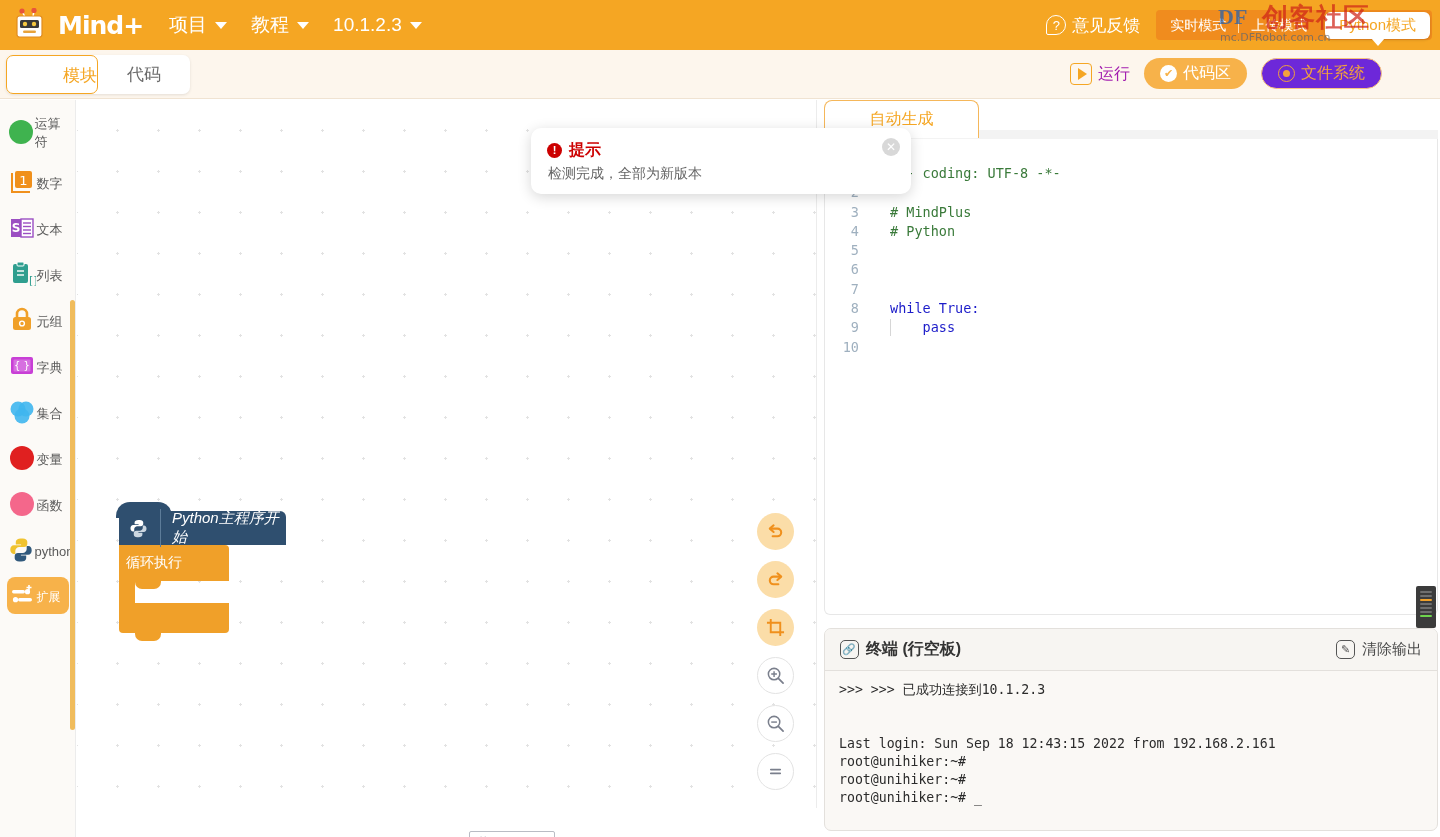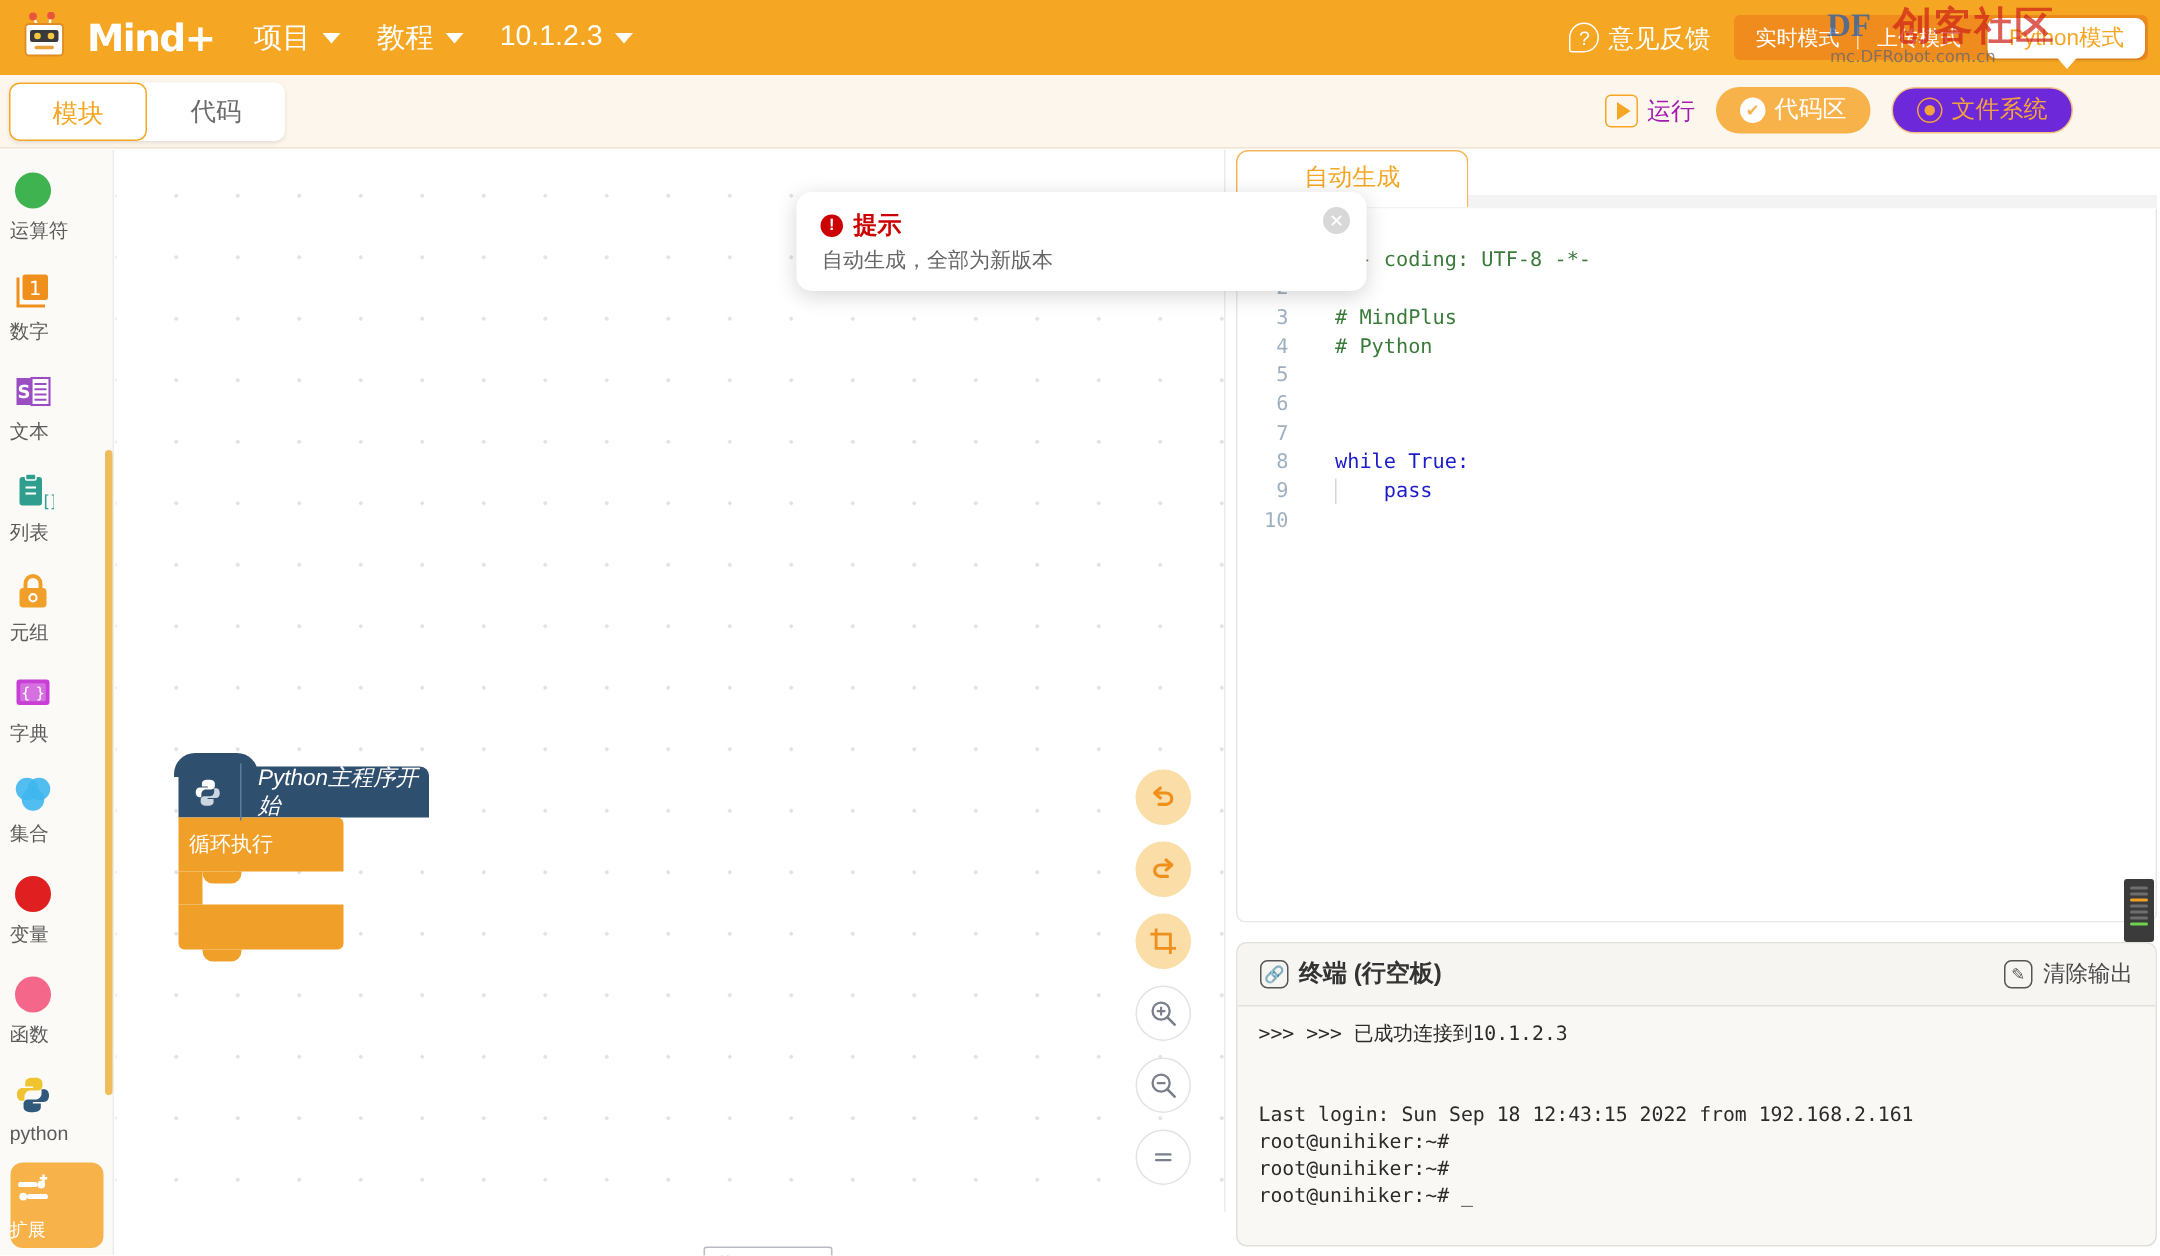--- a/index.html
+++ b/index.html
@@ -53,42 +53,42 @@
   .wm-url { position: absolute; left: 10px; top: 31px; color: #5c6670; font-size: 11px;
             font-family: "DejaVu Sans", sans-serif; }
 
   
   .toolbar { position: absolute; left: 0; top: 50px; width: 1440px; height: 49px;
              background: #fdf6ed; border-bottom: 1px solid #f0e3d2; }
   .tabgroup { position: absolute; left: 6px; top: 5px; display: flex;
               background: #ffffff; border-radius: 7px; box-shadow: 0 1px 3px rgba(0,0,0,.10); }
   .tabbtn { width: 92px; height: 39px; line-height: 39px; text-align: center;
             font-size: 17px; color: #6b6b6b; border-radius: 7px; cursor: pointer; }
-  .tabbtn.active { color: #f5a623; border: 1.5px solid #f5a623; background:#fff; }
+  .tabbtn.active { color: #f5a623; border: 1.5px solid #f5a623; background:#fff;text-align:right; }
   .tools-right { position: absolute; right: 58px; top: 8px; display: flex; align-items: center; gap: 14px; }
   .tool-run { display: flex; align-items: flex-end; color: #a21caf; font-size: 16px; cursor: pointer; }
   .play-box { width: 22px; height: 22px; border: 1.6px solid #f5a623; border-radius: 4px;
               display: flex; align-items: center; justify-content: center; margin-right: 6px; }
   .play-tri { width: 0; height: 0; border-left: 9px solid #f5a623;
               border-top: 6px solid transparent; border-bottom: 6px solid transparent; margin-left: 2px; }
   .pill { display: flex; align-items: center; gap: 6px; height: 31px; padding: 0 16px;
           border-radius: 16px; font-size: 16px; cursor: pointer; }
   .pill.solid { background: #f7b24a; color: #ffffff; }
   .pill.outline { background: #6d28d9; color: #f3a23c; border: 1.4px solid #f7c27f; }
   .ck { width: 17px; height: 17px; border-radius: 50%; background: #fff; color: #f7b24a;
         font-size: 11px; display: flex; align-items: center; justify-content: center; }
   .ring { width: 17px; height: 17px; border-radius: 50%; border: 1.5px solid #f3a23c;
           display: flex; align-items: center; justify-content: center; }
   .ring i { width: 7px; height: 7px; border-radius: 50%; background: #f3a23c; display: block; }
 
   
   .sidebar { position: absolute; left: 0; top: 100px; width: 76px; height: 737px;
              background: #fcfaf7; border-right: 1px solid #ececec;
              display: flex; flex-direction: column; align-items: center; padding-top: 8px; }
-  .cat { width: 62px; display: flex; flex-direction: column; 
+  .cat { width: 62px; display: flex; align-items: center;
          margin-bottom: 9px; cursor: pointer; border-radius: 8px; padding: 4px 0 3px 0; }
   .cat.active { background: #f7b24a; }
   .cat .ico { width: 30px; height: 30px; display: flex; align-items: center; justify-content: center;
               font-size: 20px; color: #fff; border-radius: 5px; }
   .cat .lbl { font-size: 13px; color: #5b5b5b; margin-top: 3px; }
   .cat.active .lbl { color: #ffffff; font-size: 12px; }
   .sb-scroll { position: absolute; left: 70px; top: 200px; width: 5px; height: 430px;
                background: #f0bc5c; border-radius: 3px; }
 
   
@@ -534,17 +534,17 @@
       <div>root@unihiker:~#</div>
       <div>root@unihiker:~# _</div>
     </div>
   </div>
 
   <div class="toast">
     <div class="toast-title">
       <span class="toast-bang">!</span>
       <span>提示</span>
     </div>
-    <div class="toast-msg">自动生成，全部为新版本</div>
+    <div class="toast-msg">检测完成，全部为新版本</div>
     <div class="toast-x">✕</div>
   </div>
 
 </div>
 
 </body></html>

